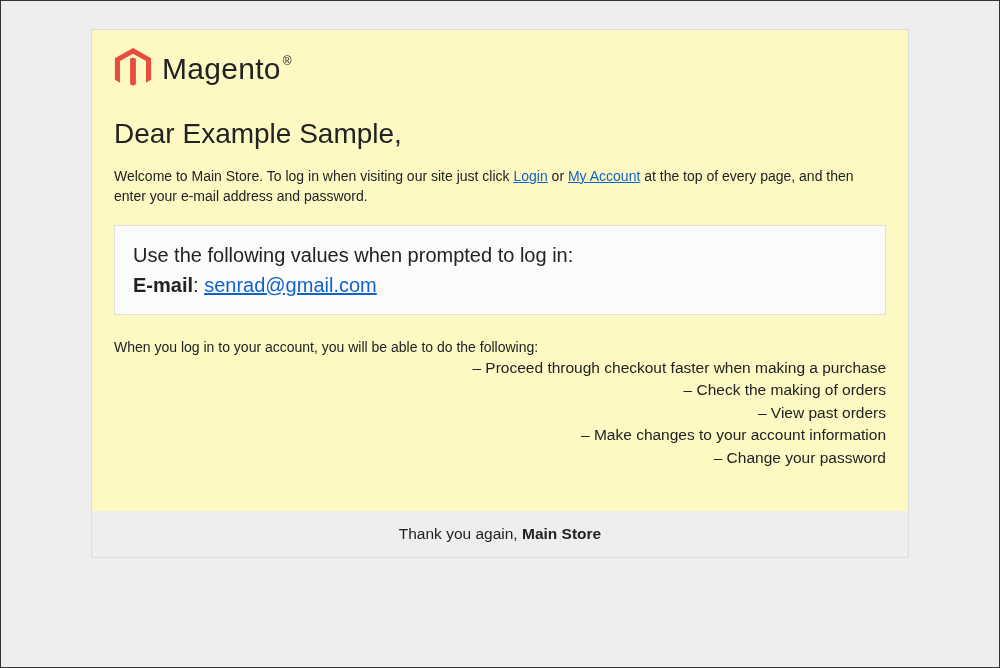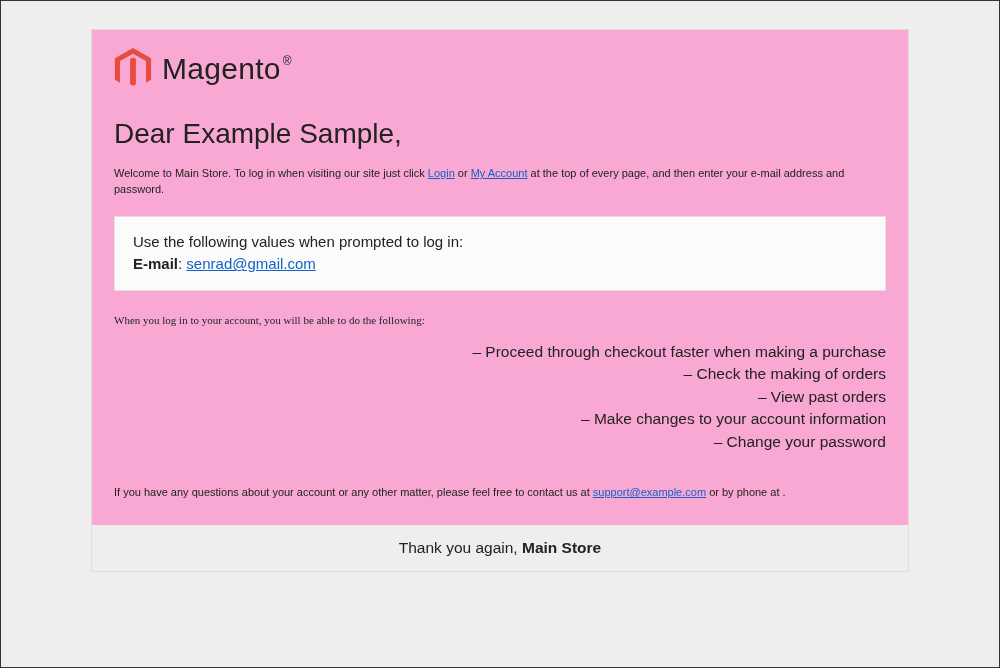--- a/index.html
+++ b/index.html
@@ -11,21 +11,21 @@
       border: 1px solid #333;
     }
     .outer {
       width: 100%;
       height: 100%;
       background: #eeeeee;
       padding: 28px 90px;
     }
     .card {
       width: 100%;
-      background: #f9a8d4;
+      background: #fef9c3;
       border: 1px solid #ddd;
     }
     .inner {
       padding: 18px 22px 10px 22px;
     }
     .logo-row {
       display: flex;
       align-items: center;
       gap: 10px;
       margin-bottom: 28px;
@@ -44,38 +44,38 @@
       top: 2px;
       left: 2px;
     }
     .greeting {
       font-size: 28px;
       font-weight: 400;
       color: #222;
       margin-bottom: 16px;
     }
     .body-text {
-      font-size: 11px;
+      font-size: 14px;
       line-height: 1.45;
       color: #222;
     }
     .welcome-p { margin-bottom: 18px; }
     a.link {
       color: #1062c9;
       text-decoration: underline;
     }
     .cred-box {
       border: 1px solid #e0e0e0;
       background: #fbfbfb;
       padding: 14px 18px;
       margin: 8px 0 22px 0;
     }
-    .cred-line { font-size: 15px; line-height: 1.5; color: #222; }
+    .cred-line { font-size: 20px; line-height: 1.5; color: #222; }
     .cred-label-strong { font-weight: bold; }
-    .intro-line { margin-bottom: 12px; font-family: Liberation Serif, serif; }
+    .intro-line { margin-bottom: 0; }
     ul.feature-list {
       list-style: none;
       margin: 0 0 32px 34px;
       text-align: right;
     }
     ul.feature-list li {
       font-size: 15.5px;
       line-height: 1.45;
       color: #222;
     }
@@ -127,22 +127,19 @@
       <p class="body-text intro-line">When you log in to your account, you will be able to do the following:</p>
 
       <ul class="feature-list">
         <li>Proceed through checkout faster when making a purchase</li>
         <li>Check the making of orders</li>
         <li>View past orders</li>
         <li>Make changes to your account information</li>
         <li>Change your password</li>
       </ul>
 
-      <p class="body-text contact-p">
-        <span>If you have any questions about your account or any other matter, please feel free to contact us at </span><a href="#" class="link">support@example.com</a><span> or by phone at .</span>
-      </p>
 
     </div>
     <div class="footer">
       <span>Thank you again, </span><span class="store-strong">Main Store</span>
     </div>
   </div>
 </div>
 
 </body></html>

